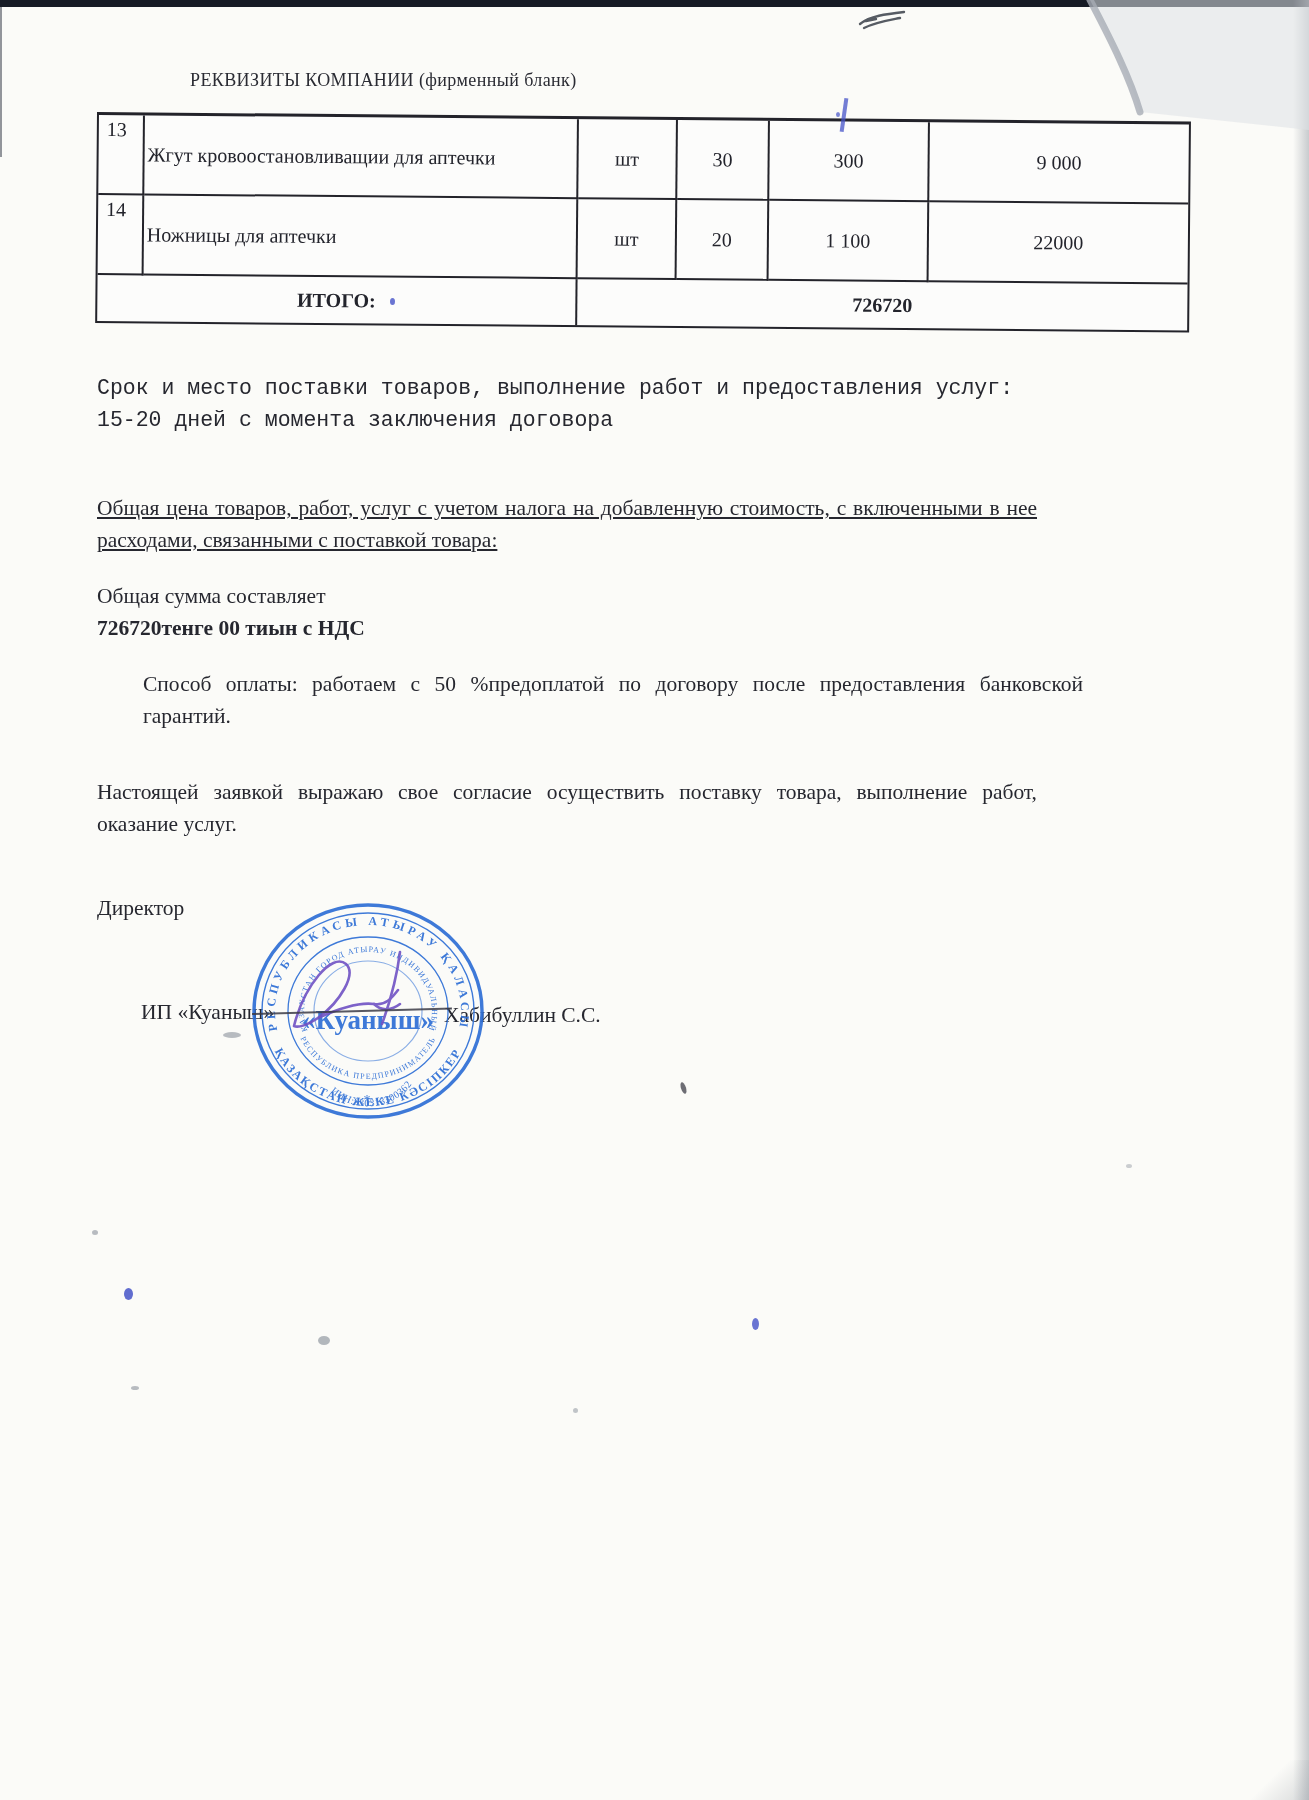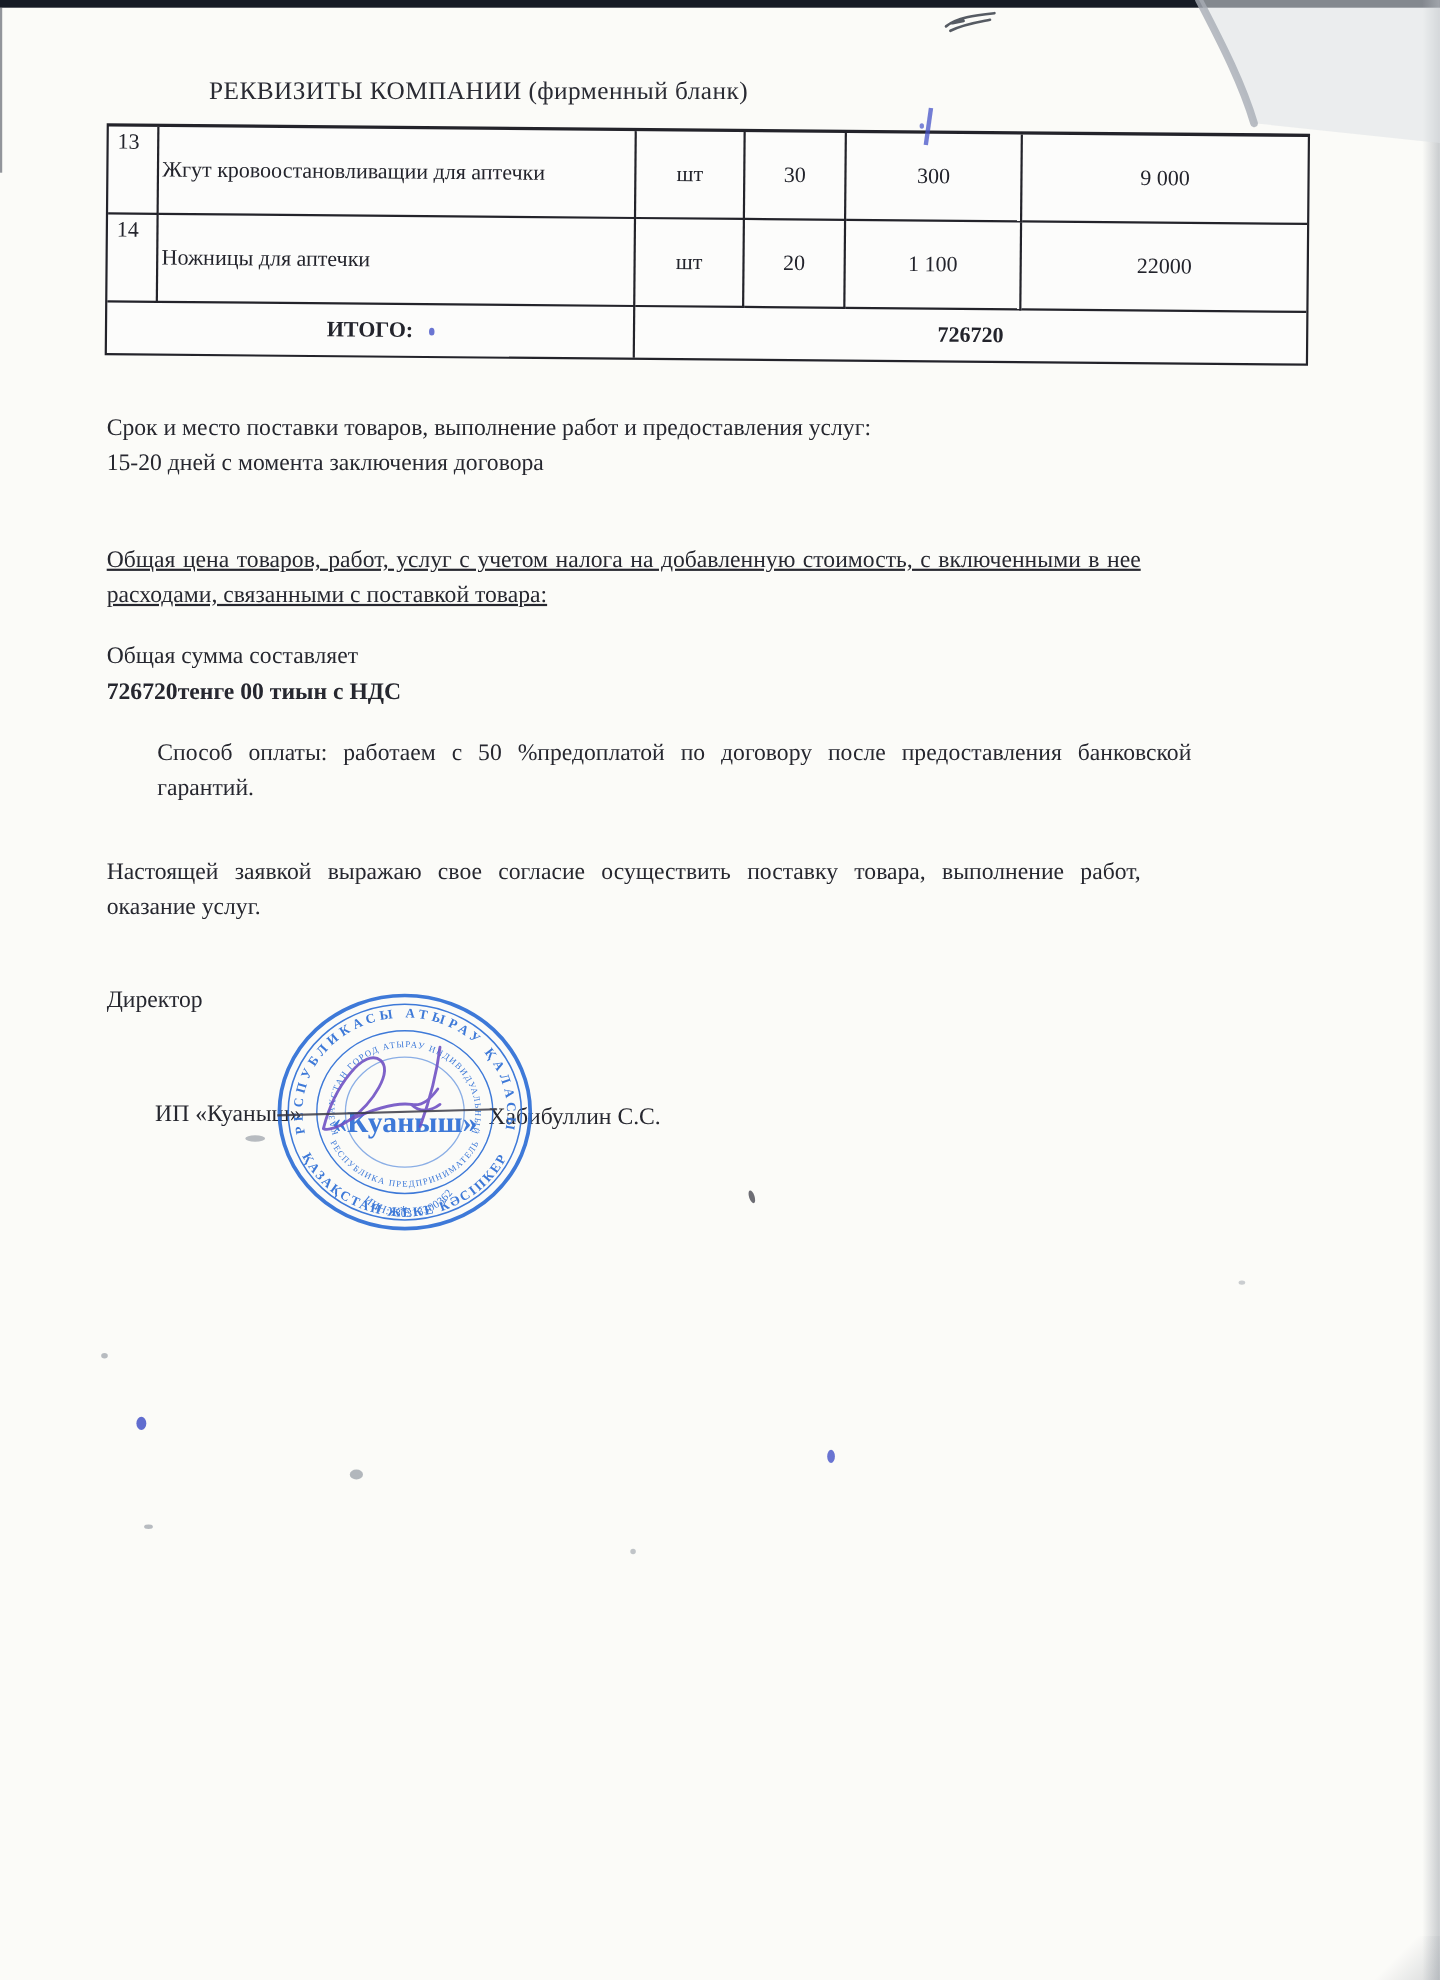--- a/index.html
+++ b/index.html
@@ -12,21 +12,21 @@
   .abs{position:absolute;}
   
   .top-bar{left:0;top:0;width:1309px;height:7px;background:#161b25;}
   .left-sliver{left:0;top:7px;width:2px;height:150px;background:#3c424e;opacity:.55;}
   .right-shadow{right:0;top:0;width:16px;height:1800px;
     background:linear-gradient(to left, rgba(150,156,164,.5), rgba(150,156,164,0));}
   .corner-fold{left:1060px;top:0;width:249px;height:130px;}
   .bottom-corner{right:0;bottom:0;width:60px;height:40px;
     background:linear-gradient(315deg, rgba(150,156,164,.35), rgba(150,156,164,0) 60%);}
   
-  .doc-title{left:190px;top:70px;font-size:23px;letter-spacing:.4px;color:#2a2b33;}
+  .doc-title{left:190px;top:70px;font-size:18px;letter-spacing:.4px;color:#2a2b33;}
   
   .doc-table{
     left:97px;top:112px;width:1090px;
     display:grid;
     grid-template-columns:46px 434px 99px 92px 160px 259px;
     grid-template-rows:80px 80px 46px;
     border:2px solid var(--table-line,#23232a);
     border-top-width:3px;
     transform:rotate(.5deg);transform-origin:0 0;
     font-size:20px;background:rgba(255,255,255,.4);
@@ -34,21 +34,21 @@
   .t-cell{border-right:2px solid var(--table-line,#23232a);border-bottom:2px solid var(--table-line,#23232a);
     display:flex;align-items:center;justify-content:center;}
   .t-cell.last-col{border-right:none;}
   .t-cell.t-num{align-items:flex-start;justify-content:flex-start;padding:3px 0 0 8px;text-align:right;}
   .t-cell.t-name{justify-content:flex-start;padding-left:3px;}
   .t-total-label{grid-column:1 / span 2;}
   .t-total-value{grid-column:3 / span 4;}
   
   .para{left:97px;width:940px;font-size:21.5px;line-height:32px;color:#26272f;}
   .just{text-align:justify;}
-  .p-delivery{top:372px;}
+  .p-delivery{top:372px;font-family:Liberation Mono, monospace;}
   .p-price{top:492px;text-decoration:underline;}
   .p-sum-label{top:580px;}
   .p-sum-value{top:612px;font-weight:bold;}
   .p-payment{top:668px;margin-left:46px;}
   .p-consent{top:776px;}
   .p-director{top:892px;}
   .p-company{top:996px;margin-left:44px;}
   .p-signer{left:444px;top:999px;width:auto;}
   
   .stamp{left:250px;top:901px;width:238px;height:224px;opacity:.92;}

